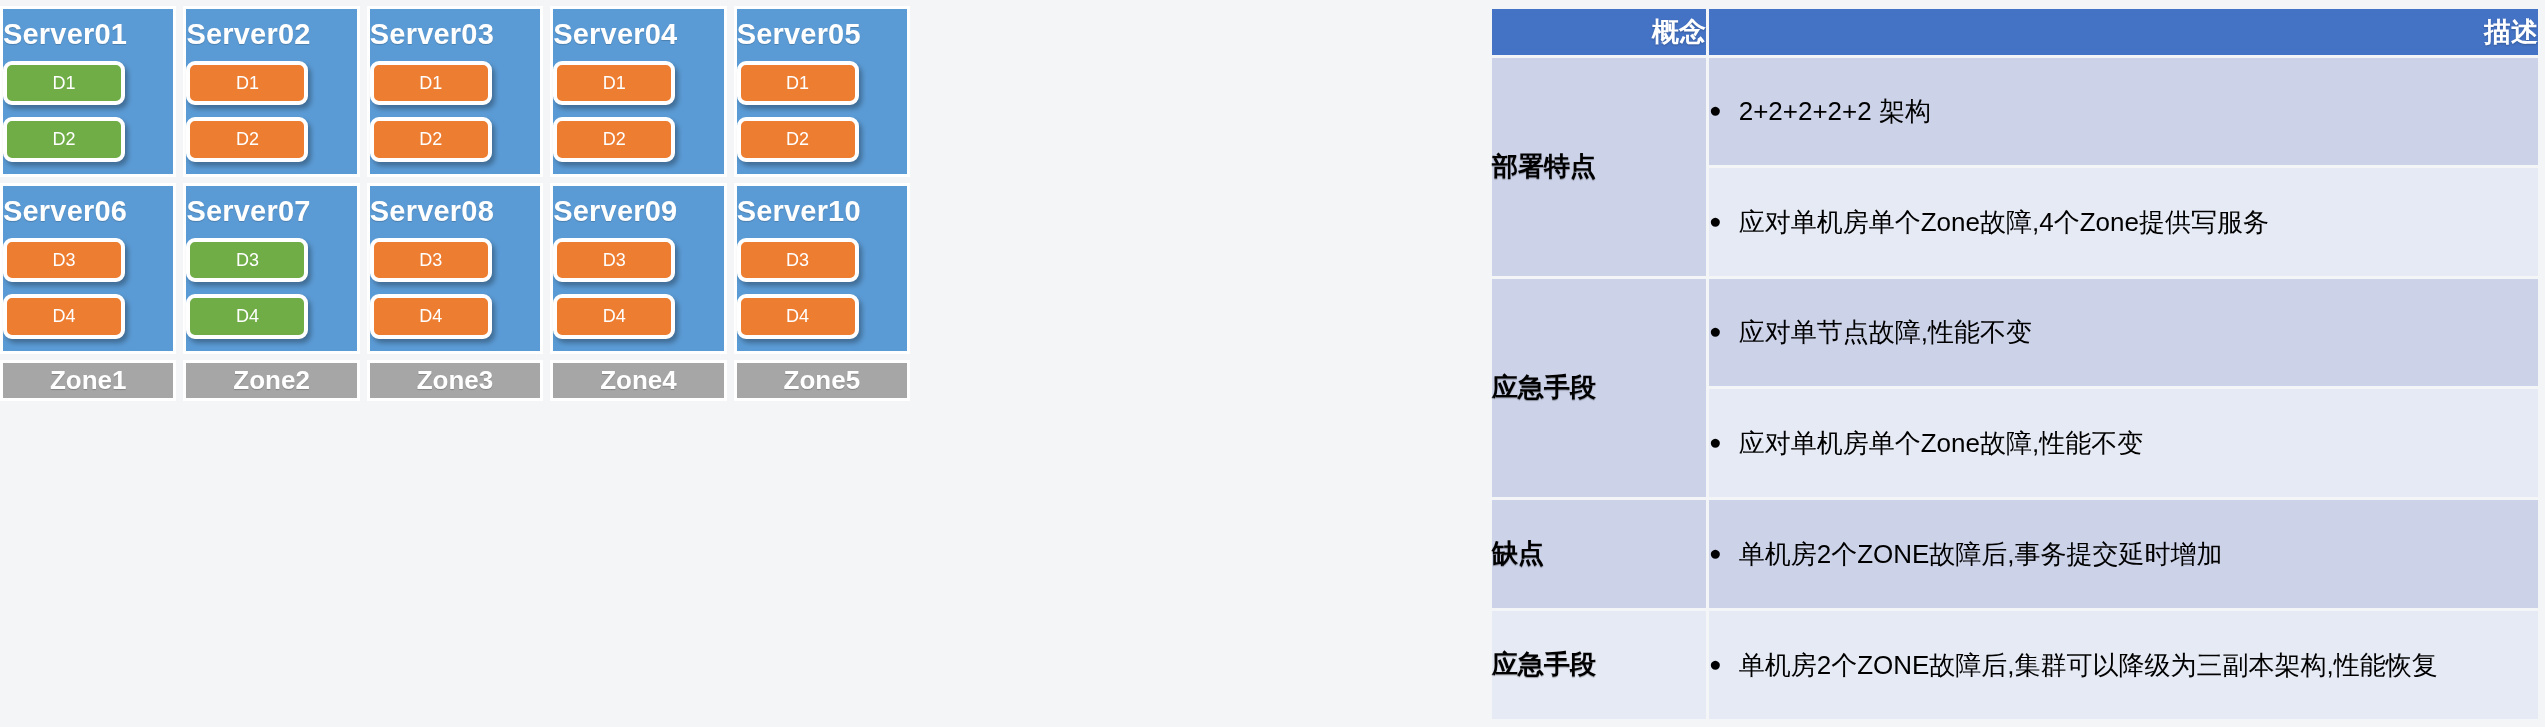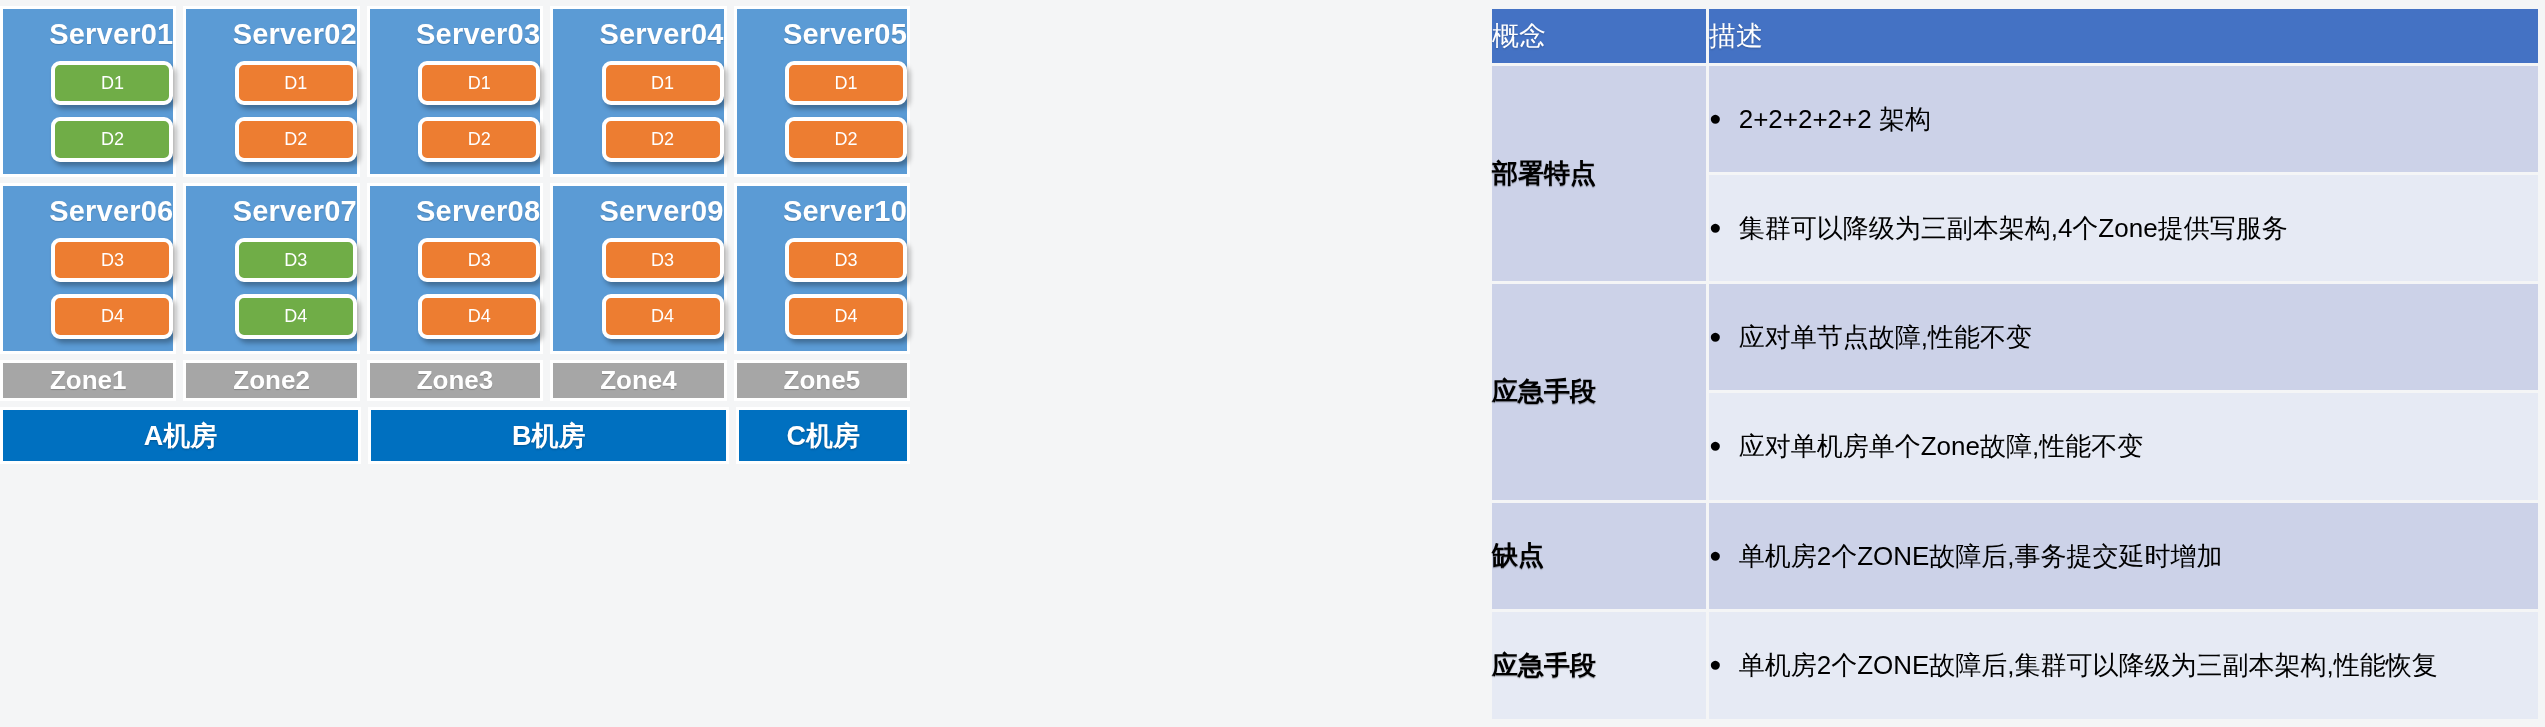--- a/index.html
+++ b/index.html
@@ -36,21 +36,21 @@
     gap: 7px;
     height: 171px;
   }
   .server-card {
     flex: 1 1 0;
     background: #5b9bd5;
     border: 3px solid #ffffff;
     box-sizing: border-box;
     display: flex;
     flex-direction: column;
-    align-items: flex-end;
+    align-items: flex-start;
     padding-top: 8px;
   }
   .server-title {
     color: #ffffff;
     font-size: 29px;
     font-weight: bold;
     letter-spacing: 0.2px;
     line-height: 1.2;
     text-shadow: 0 1px 1px rgba(0,0,0,0.18);
     margin-bottom: 9px;
@@ -124,23 +124,23 @@
     table-layout: fixed;
   }
   .concept-table th, .concept-table td {
     padding: 0;
     margin: 0;
   }
   .th-cell {
     background: #4472c4;
     color: #ffffff;
     font-size: 27px;
-    font-weight: normal;
-    text-align: left;
-    height: 54px;
+    font-weight: bold;
+    text-align: right;
+    height: 46px;
     text-shadow: 0 1px 2px rgba(0,0,0,0.22);
   }
   .concept-cell {
     font-size: 26px;
     font-weight: bold;
     color: #000000;
     text-align: left;
     vertical-align: middle;
     text-shadow: 0 1px 1px rgba(0,0,0,0.35);
   }
@@ -229,25 +229,20 @@
     </div>
 
     <div class="zone-row">
       <div class="zone-cell">Zone1</div>
       <div class="zone-cell">Zone2</div>
       <div class="zone-cell">Zone3</div>
       <div class="zone-cell">Zone4</div>
       <div class="zone-cell">Zone5</div>
     </div>
 
-    <div class="room-row">
-      <div class="room-cell room-a">A机房</div>
-      <div class="room-cell room-b">B机房</div>
-      <div class="room-cell room-c">C机房</div>
-    </div>
   </div>
 
   <table class="concept-table">
     <colgroup>
       <col class="col-concept">
       <col>
     </colgroup>
     <tbody>
         <tr>
       <th class="th-cell">概念</th>
@@ -260,21 +255,21 @@
         <div class="bullet-line">
           <span class="bullet-dot">●</span>
           <span>2+2+2+2+2 架构</span>
         </div>
       </td>
     </tr>
     <tr>
       <td class="desc-cell shade-b">
         <div class="bullet-line">
           <span class="bullet-dot">●</span>
-          <span>集群可以降级为三副本架构,4个Zone提供写服务</span>
+          <span>应对单机房单个Zone故障,4个Zone提供写服务</span>
         </div>
       </td>
     </tr>
 
     <tr>
       <td class="concept-cell shade-a" rowspan="2">应急手段</td>
       <td class="desc-cell shade-a">
         <div class="bullet-line">
           <span class="bullet-dot">●</span>
           <span>应对单节点故障,性能不变</span>

